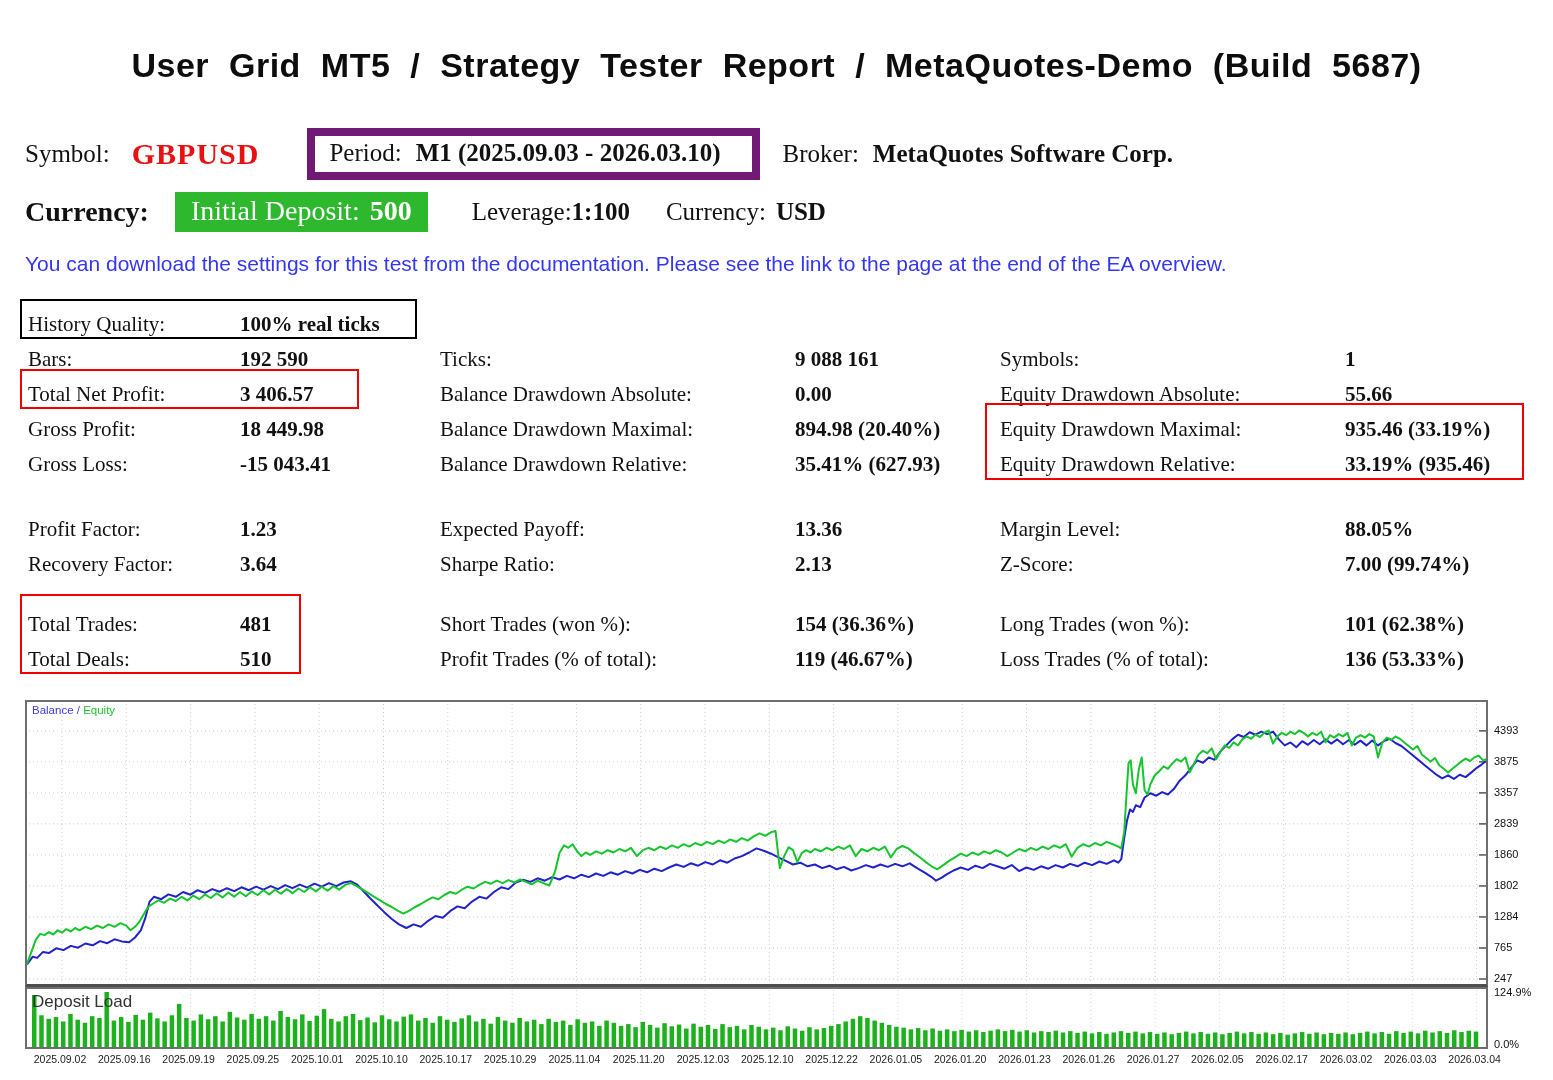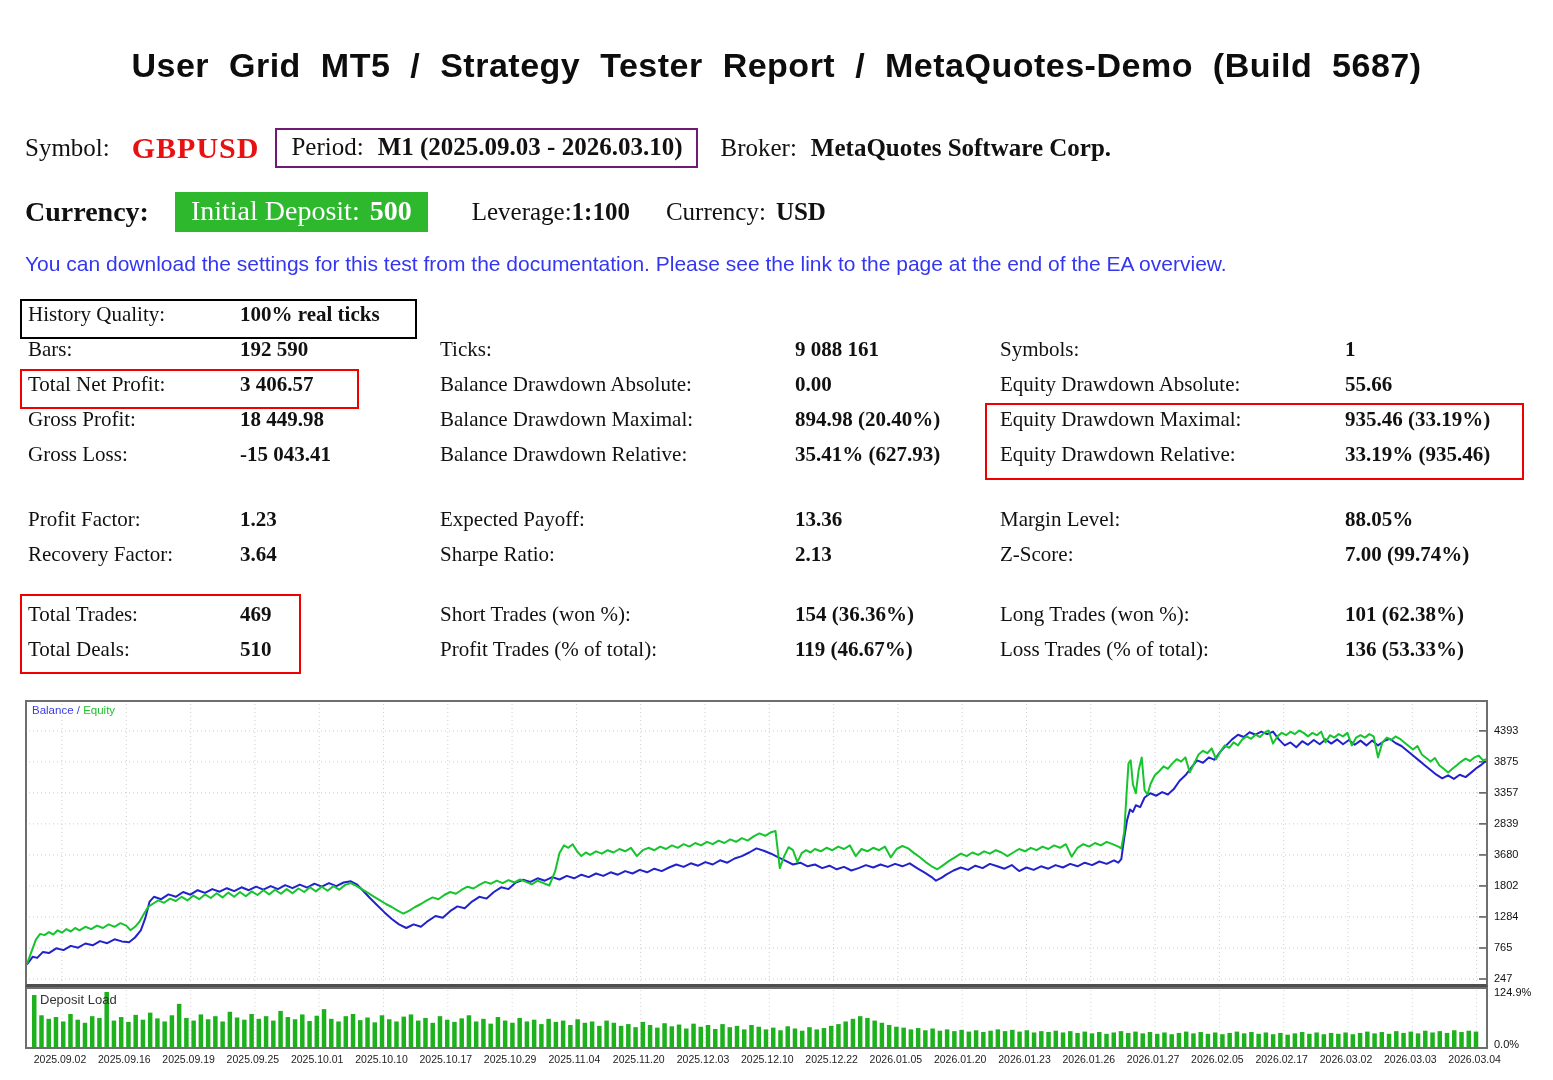--- a/index.html
+++ b/index.html
@@ -15,22 +15,22 @@
     word-spacing:10px;color:#0d0d0d;letter-spacing:.5px;
   }
 
   .info-row{position:absolute;left:25px;display:flex;align-items:center;font-size:25px;white-space:nowrap;}
   .row-symbol{top:128px;}
   .row-settings{top:192px;}
   .lbl{font-weight:normal;}
   .val{font-weight:bold;}
   .symbol-val{font-size:30px;font-weight:bold;color:#e81111;margin-left:22px;letter-spacing:1px;}
   .period-box{
-    display:inline-flex;align-items:center;border:2px solid #701a75;
-    padding:3px 14px 5px 14px;margin-left:16px;
+    display:inline-flex;align-items:center;border:8px solid #701a75;
+    padding:3px 32px 5px 14px;margin-left:48px;
   }
   .period-box .val{margin-left:14px;}
   .broker-lbl{margin-left:22px;}
   .broker-val{margin-left:14px;}
   .settings-lbl{font-size:28px;font-weight:bold;}
   .deposit-chip{
     display:inline-flex;align-items:center;margin-left:26px;
     padding:3px 16px 5px 16px;color:#fff;font-size:28px;
   }
   .deposit-chip .val{margin-left:10px;font-weight:bold;}
@@ -38,21 +38,21 @@
   .lev-val{}
   .cur-lbl{margin-left:36px;}
   .cur-val{margin-left:10px;}
 
   .note{
     position:absolute;top:252px;left:25px;
     font-family:"Liberation Sans",sans-serif;font-size:21px;color:#3436f2;
   }
 
   .stats{position:absolute;top:302px;left:28px;width:1503px;font-size:21px;}
-  .stats .srow{display:flex;height:35px;align-items:flex-start;}
+  .stats .srow{display:flex;height:35px;align-items:flex-end;}
   .stats .cell{flex:0 0 auto;white-space:nowrap;overflow:visible;}
   .stats .c0{width:212px;}
   .stats .c1{width:200px;font-weight:bold;}
   .stats .c2{width:355px;}
   .stats .c3{width:205px;font-weight:bold;}
   .stats .c4{width:345px;}
   .stats .c5{width:186px;font-weight:bold;}
   .box{position:absolute;pointer-events:none;}
   .box.black{border:2px solid #000;}
   .box.red{border:2px solid #f20000;}
@@ -67,21 +67,21 @@
   .panel svg{display:block;width:100%;height:100%;}
   .legend{
     position:absolute;top:2px;left:5px;
     font-family:"Liberation Sans",sans-serif;font-size:11.5px;white-space:nowrap;
   }
   .legend .bal{color:#3b3be8;text-align:right;}
   .legend .sep{color:#3b3be8;}
   .legend .eq{color:#22c030;}
   .dep-title{
     position:absolute;top:3px;left:5px;
-    font-family:"Liberation Sans",sans-serif;font-size:13px;color:#333;padding-left:8px;
+    font-family:"Liberation Sans",sans-serif;font-size:17px;color:#333;
   }
   .ylab,.deplab{
     position:absolute;left:1494px;font-family:"Liberation Sans",sans-serif;
     font-size:11px;color:#111;white-space:nowrap;
   }
   .xlab{
     position:absolute;width:70px;text-align:center;
     font-family:"Liberation Sans",sans-serif;font-size:10.5px;color:#222;white-space:nowrap;
   }
 </style>
@@ -174,21 +174,21 @@
         <div class="cell c0">Recovery Factor:</div>
         <div class="cell c1">3.64</div>
         <div class="cell c2">Sharpe Ratio:</div>
         <div class="cell c3">2.13</div>
         <div class="cell c4">Z-Score:</div>
         <div class="cell c5">7.00 (99.74%)</div>
       </div>
       <div style="height: 25px;"></div>
       <div class="srow">
         <div class="cell c0">Total Trades:</div>
-        <div class="cell c1">469</div>
+        <div class="cell c1">481</div>
         <div class="cell c2">Short Trades (won %):</div>
         <div class="cell c3">154 (36.36%)</div>
         <div class="cell c4">Long Trades (won %):</div>
         <div class="cell c5">101 (62.38%)</div>
       </div>
       <div class="srow">
         <div class="cell c0">Total Deals:</div>
         <div class="cell c1">510</div>
         <div class="cell c2">Profit Trades (% of total):</div>
         <div class="cell c3">119 (46.67%)</div>
@@ -476,21 +476,21 @@
       <rect x="1446.76" y="42.59" width="4.49" height="15.41" fill="#1db11d"></rect>
     </svg>
   <div class="dep-title">Deposit Load</div>
 </div>
 
 <div id="axis-labels">
     <div class="ylab" style="left: 1494px; top: 723.88px;">4393</div>
     <div class="ylab" style="left: 1494px; top: 754.88px;">3875</div>
     <div class="ylab" style="left: 1494px; top: 785.88px;">3357</div>
     <div class="ylab" style="left: 1494px; top: 816.88px;">2839</div>
-    <div class="ylab" style="left: 1494px; top: 847.94px;">3680</div>
+    <div class="ylab" style="left: 1494px; top: 847.94px;">1860</div>
     <div class="ylab" style="left: 1494px; top: 878.94px;">1802</div>
     <div class="ylab" style="left: 1494px; top: 909.94px;">1284</div>
     <div class="ylab" style="left: 1494px; top: 941px;">765</div>
     <div class="ylab" style="left: 1494px; top: 972px;">247</div>
     <div class="deplab" style="left: 1494px; top: 986px;">124.9%</div>
     <div class="deplab" style="left: 1494px; top: 1038px;">0.0%</div>
     <div class="xlab" style="left: 25px; top: 1053px;">2025.09.02</div>
     <div class="xlab" style="left: 89.3px; top: 1053px;">2025.09.16</div>
     <div class="xlab" style="left: 153.6px; top: 1053px;">2025.09.19</div>
     <div class="xlab" style="left: 217.9px; top: 1053px;">2025.09.25</div>

